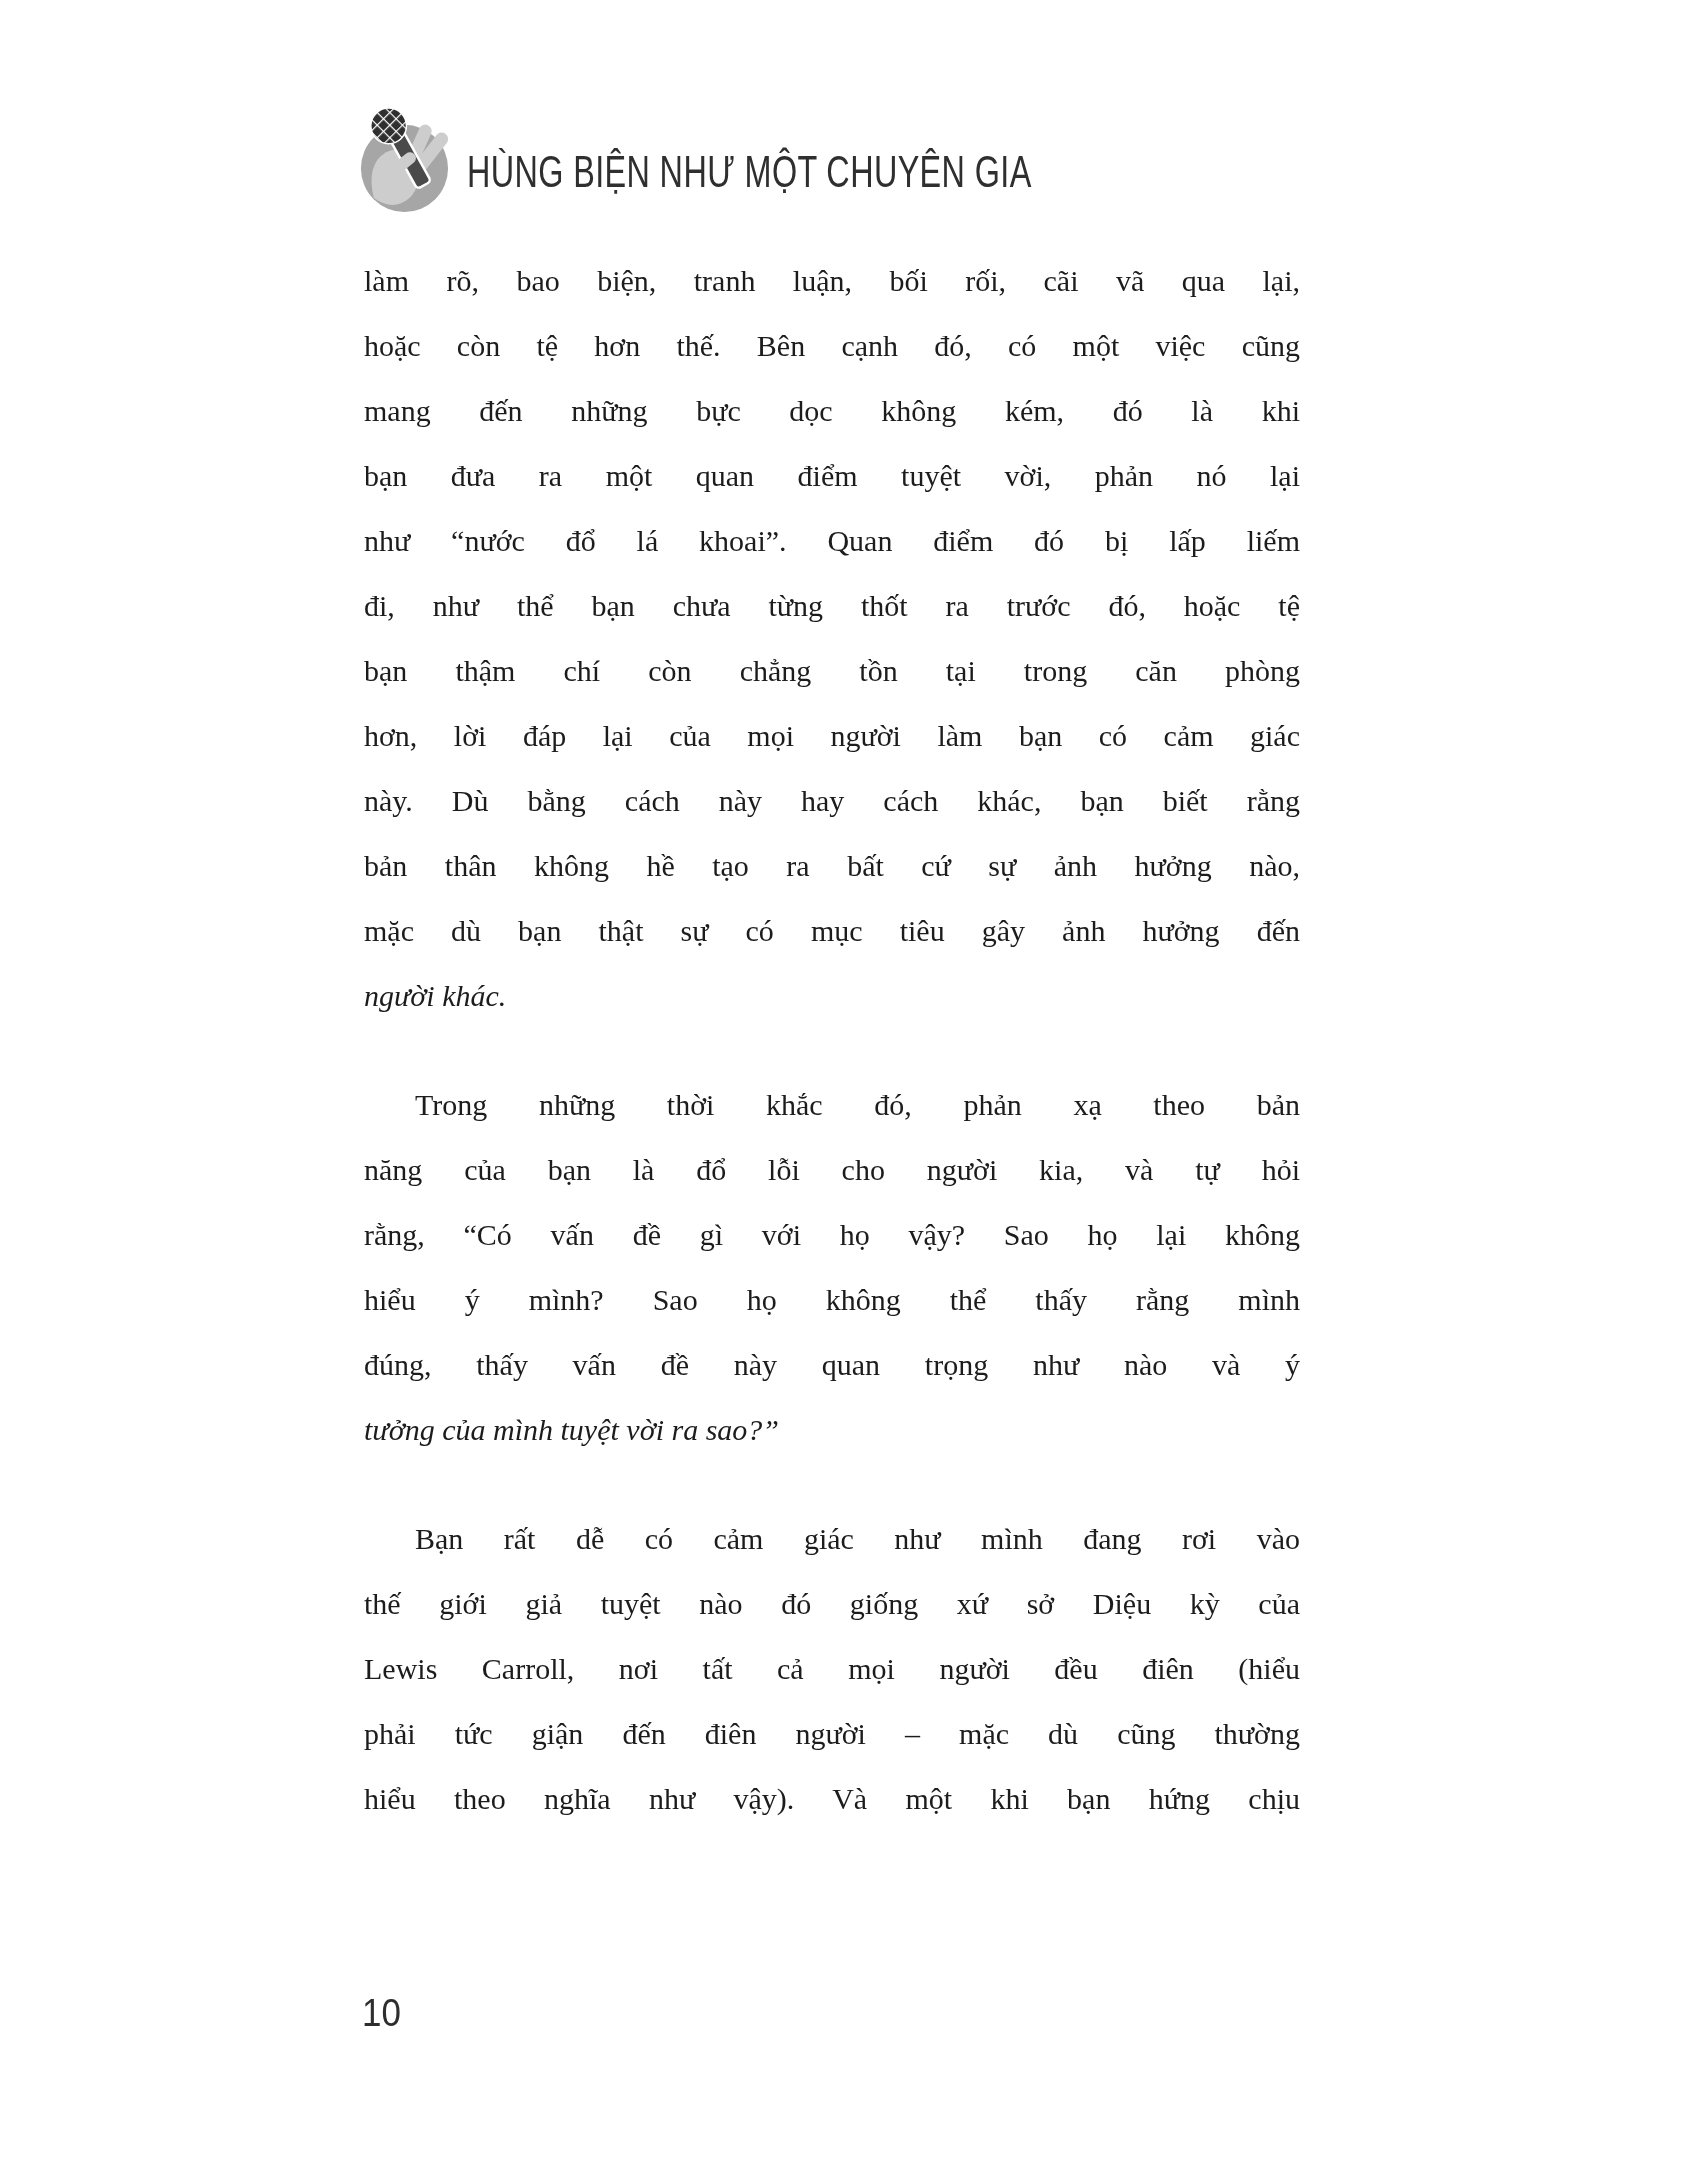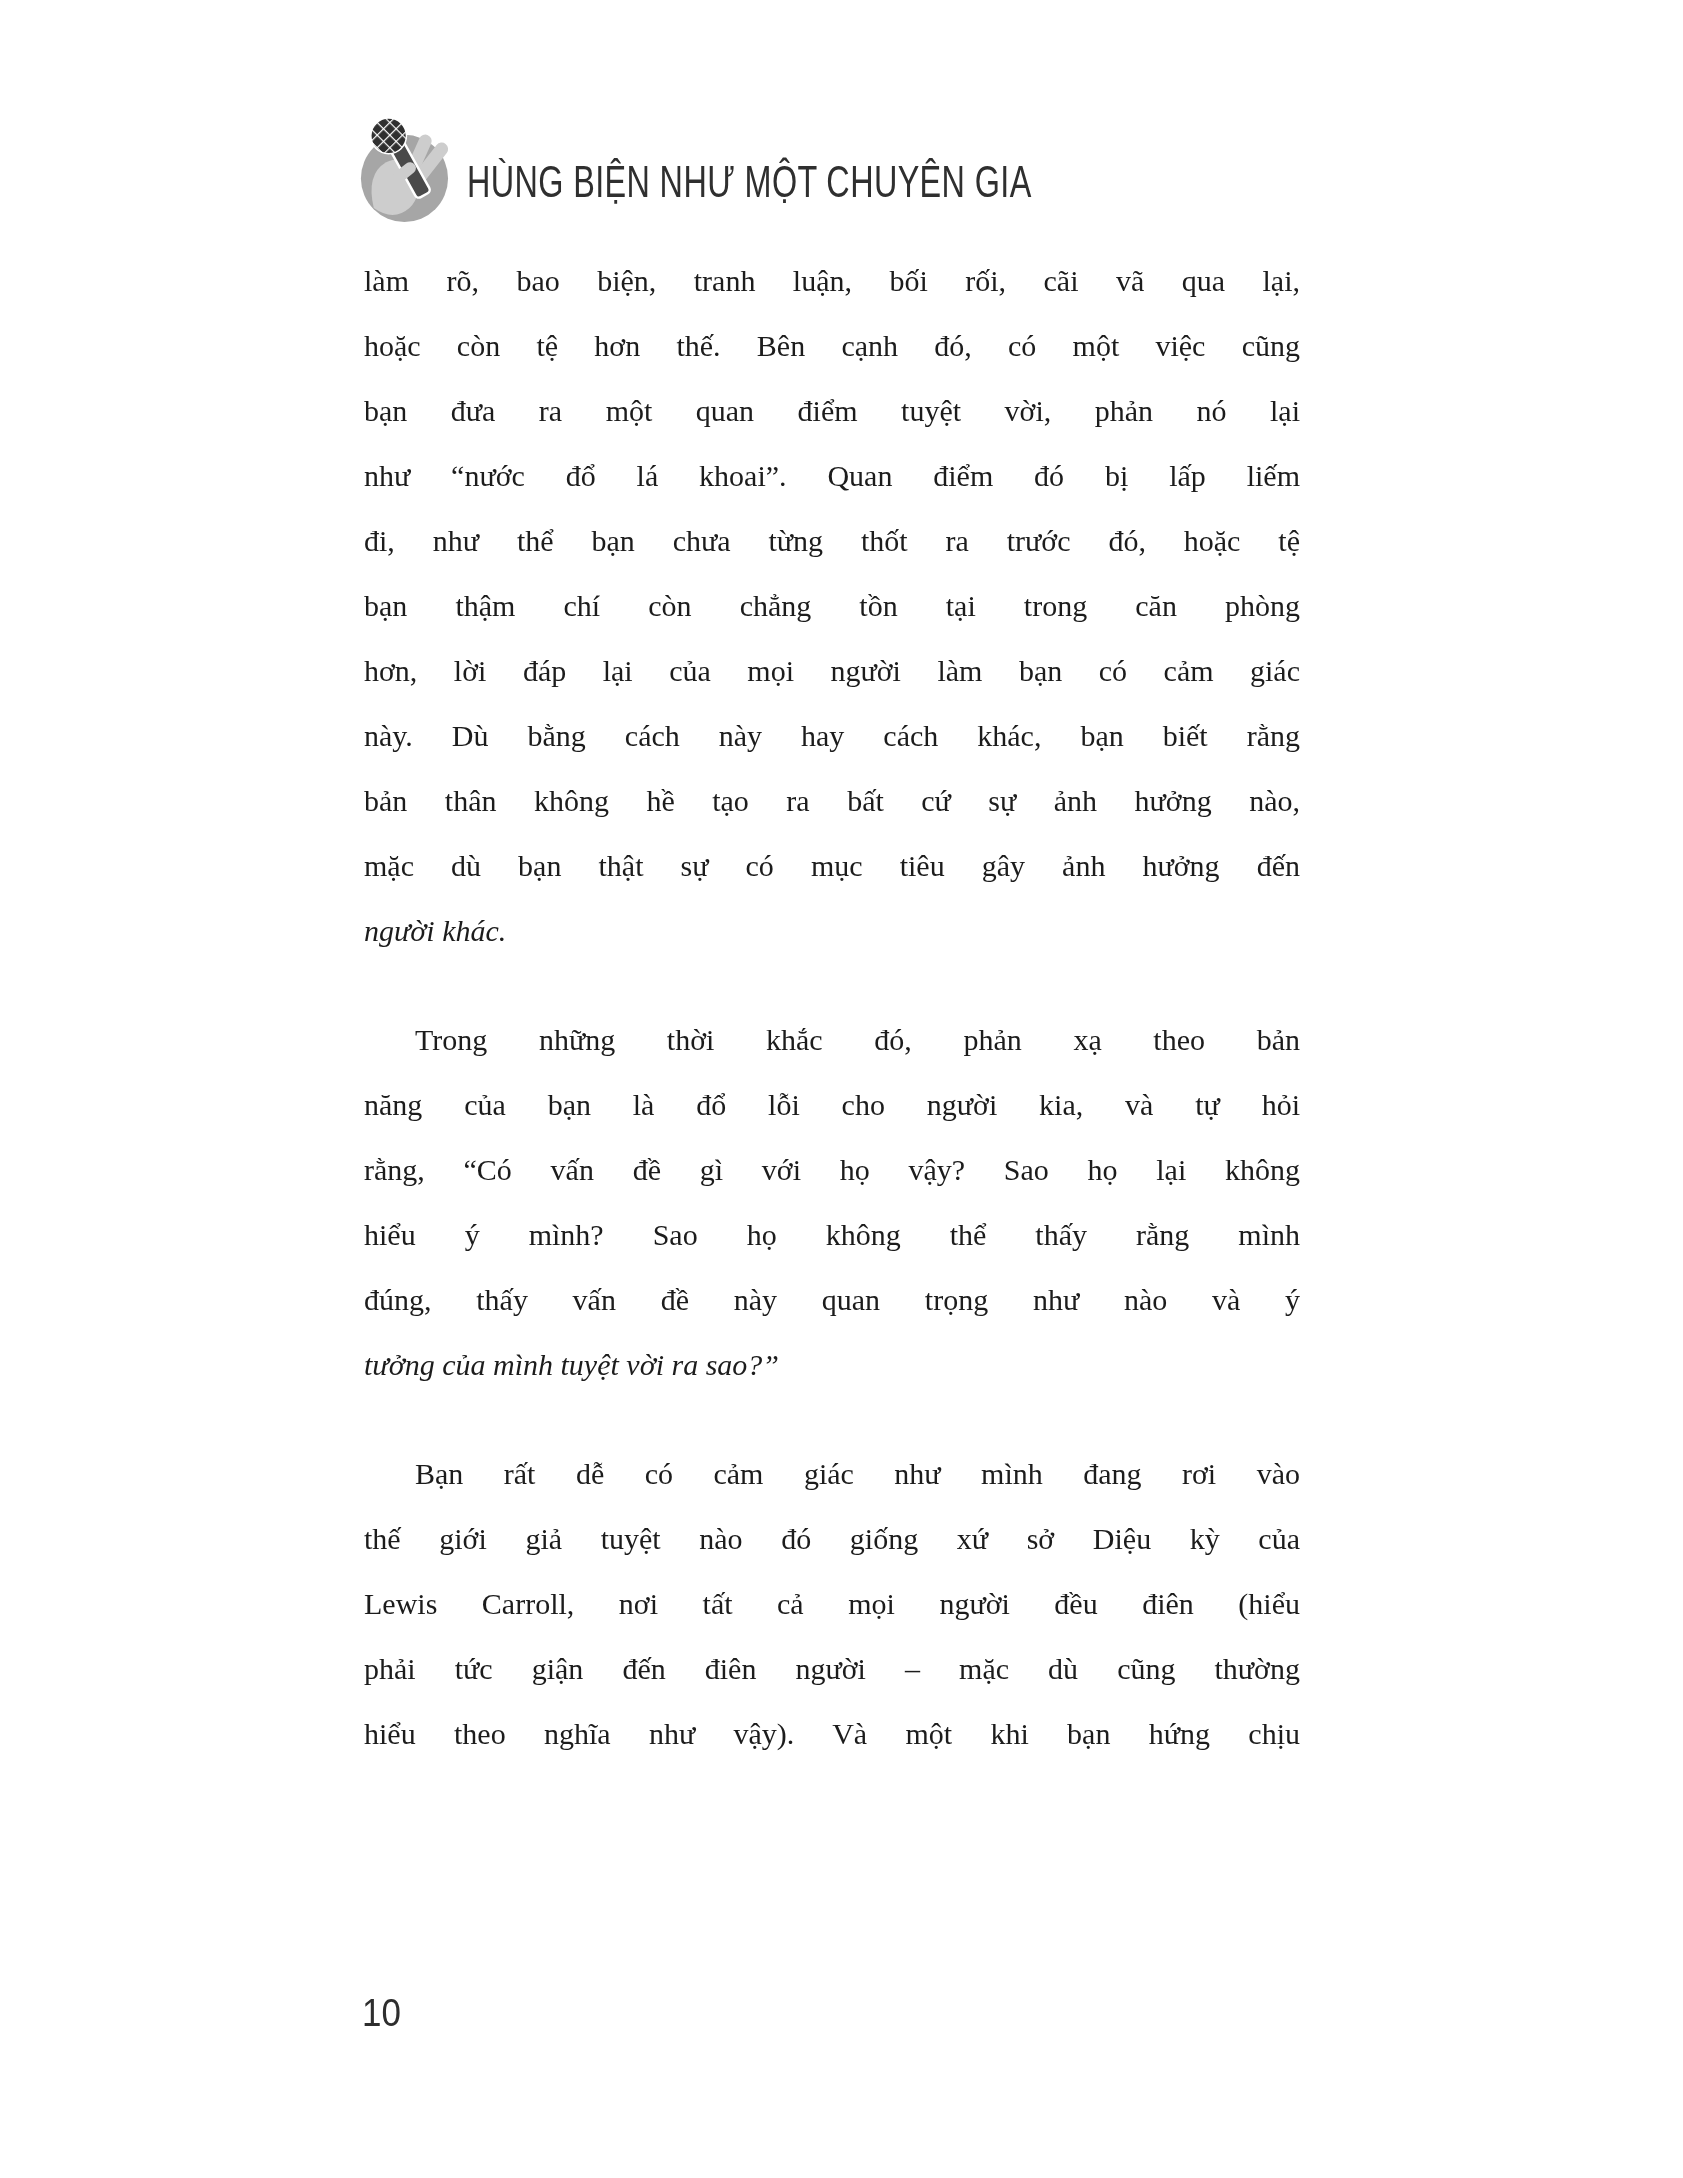--- a/index.html
+++ b/index.html
@@ -7,21 +7,21 @@
     position: relative;
     width: 1683px;
     height: 2178px;
     background: #ffffff;
     overflow: hidden;
     font-family: "Liberation Serif", "DejaVu Serif", serif;
   }
   .header {
     position: absolute;
     left: 352px;
-    top: 109px;
+    top: 99px;
     display: flex;
     align-items: center;
   }
   .header-icon {
     width: 101px;
     height: 117px;
     flex: 0 0 auto;
   }
   .header-title {
     margin-left: 14px;
@@ -100,20 +100,21 @@
       <circle cx="37" cy="27" r="18" fill="url(#mesh)" stroke="#ffffff" stroke-width="1.5"></circle>
     </svg>
     <div class="header-title">HÙNG BIỆN NHƯ MỘT CHUYÊN GIA</div>
   </div>
 
   <div class="body-text">
 
   <div class="paragraph">
         <div class="line">làm rõ, bao biện, tranh luận, bối rối, cãi vã qua lại,</div>
         <div class="line">hoặc còn tệ hơn thế. Bên cạnh đó, có một việc cũng</div>
+        <div class="line">mang đến những bực dọc không kém, đó là khi</div>
         <div class="line">bạn đưa ra một quan điểm tuyệt vời, phản nó lại</div>
         <div class="line">như “nước đổ lá khoai”. Quan điểm đó bị lấp liếm</div>
         <div class="line">đi, như thể bạn chưa từng thốt ra trước đó, hoặc tệ</div>
         <div class="line">bạn thậm chí còn chẳng tồn tại trong căn phòng</div>
         <div class="line">hơn, lời đáp lại của mọi người làm bạn có cảm giác</div>
         <div class="line">này. Dù bằng cách này hay cách khác, bạn biết rằng</div>
         <div class="line">bản thân không hề tạo ra bất cứ sự ảnh hưởng nào,</div>
         <div class="line">mặc dù bạn thật sự có mục tiêu gây ảnh hưởng đến</div>
         <div class="line last-left">người khác.</div>
       </div>

